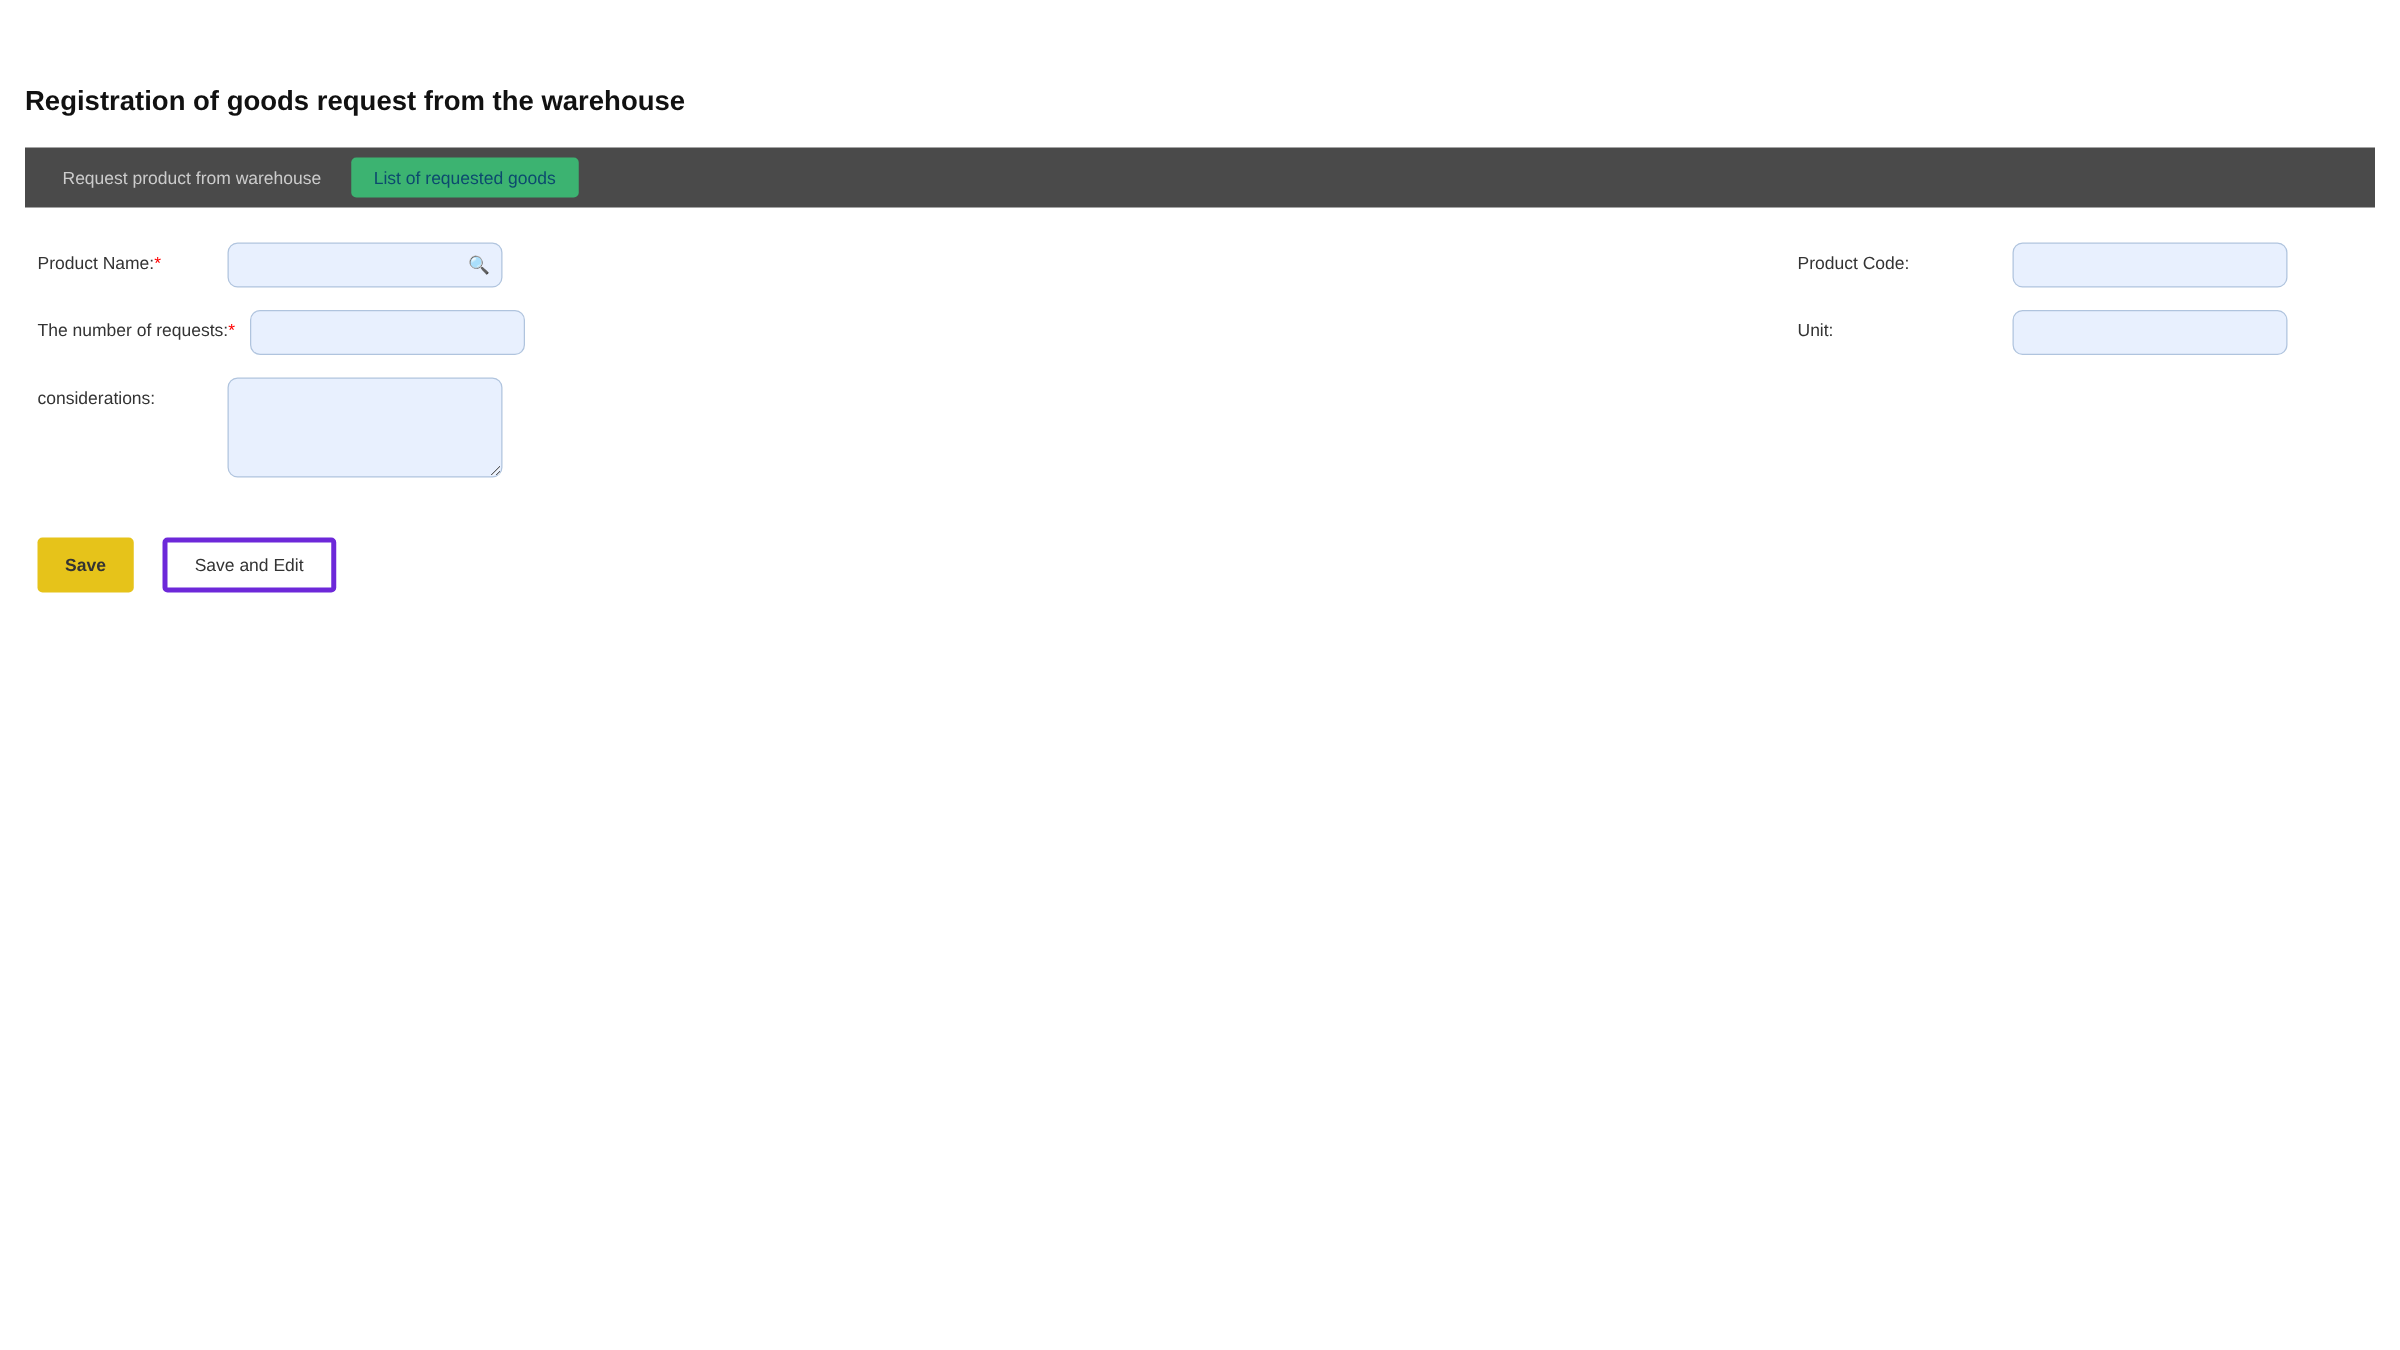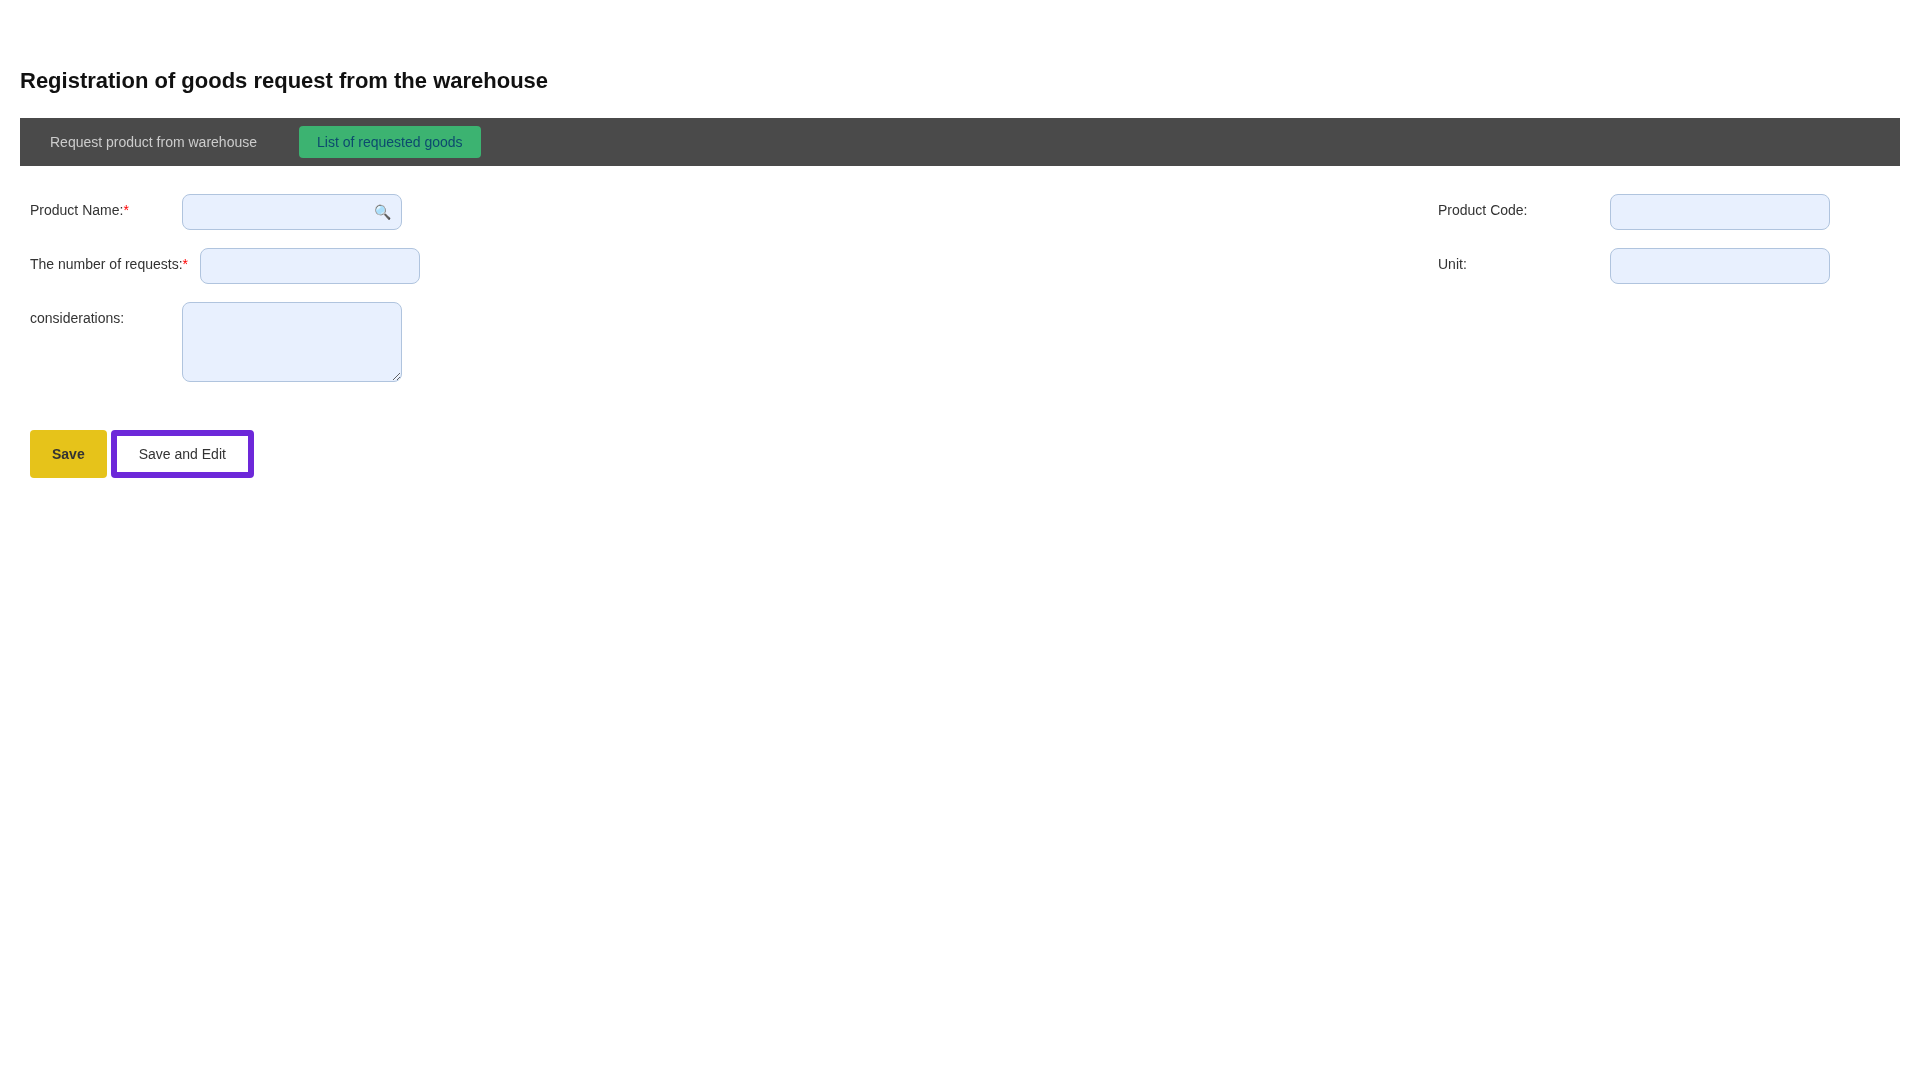--- a/index.html
+++ b/index.html
@@ -25,21 +25,21 @@
       font-weight: bold;
       color: #111;
       margin-bottom: 24px;
     }
 
     .tab-bar {
       background: #4a4a4a;
       display: flex;
       align-items: center;
       padding: 8px 12px;
-      gap: 24px;
+      gap: 6px;
       margin-bottom: 28px;
     }
 
     .tab-item {
       padding: 8px 18px;
       border-radius: 4px;
       cursor: pointer;
       font-size: 14px;
       color: #fff;
       font-weight: 500;
@@ -139,39 +139,39 @@
       outline: none;
       resize: both;
     }
 
     .form-right .form-label {
       min-width: 160px;
     }
 
     .buttons-row {
       display: flex;
-      gap: 4px;
+      gap: 23px;
       margin-top: 30px;
       padding: 0 10px;
     }
 
     .btn-save {
       background: #e6c31a;
       border: none;
       border-radius: 4px;
       padding: 10px 22px;
       font-size: 14px;
       font-weight: bold;
       cursor: pointer;
       color: #333;
     }
 
     .btn-save-edit {
       background: #ffffff;
-      border: 6px solid #6d28d9;
+      border: 4px solid #6d28d9;
       border-radius: 4px;
       padding: 10px 22px;
       font-size: 14px;
       cursor: pointer;
       color: #333;
     }
 
     .product-type-label {
       padding-top: 8px;
     }

